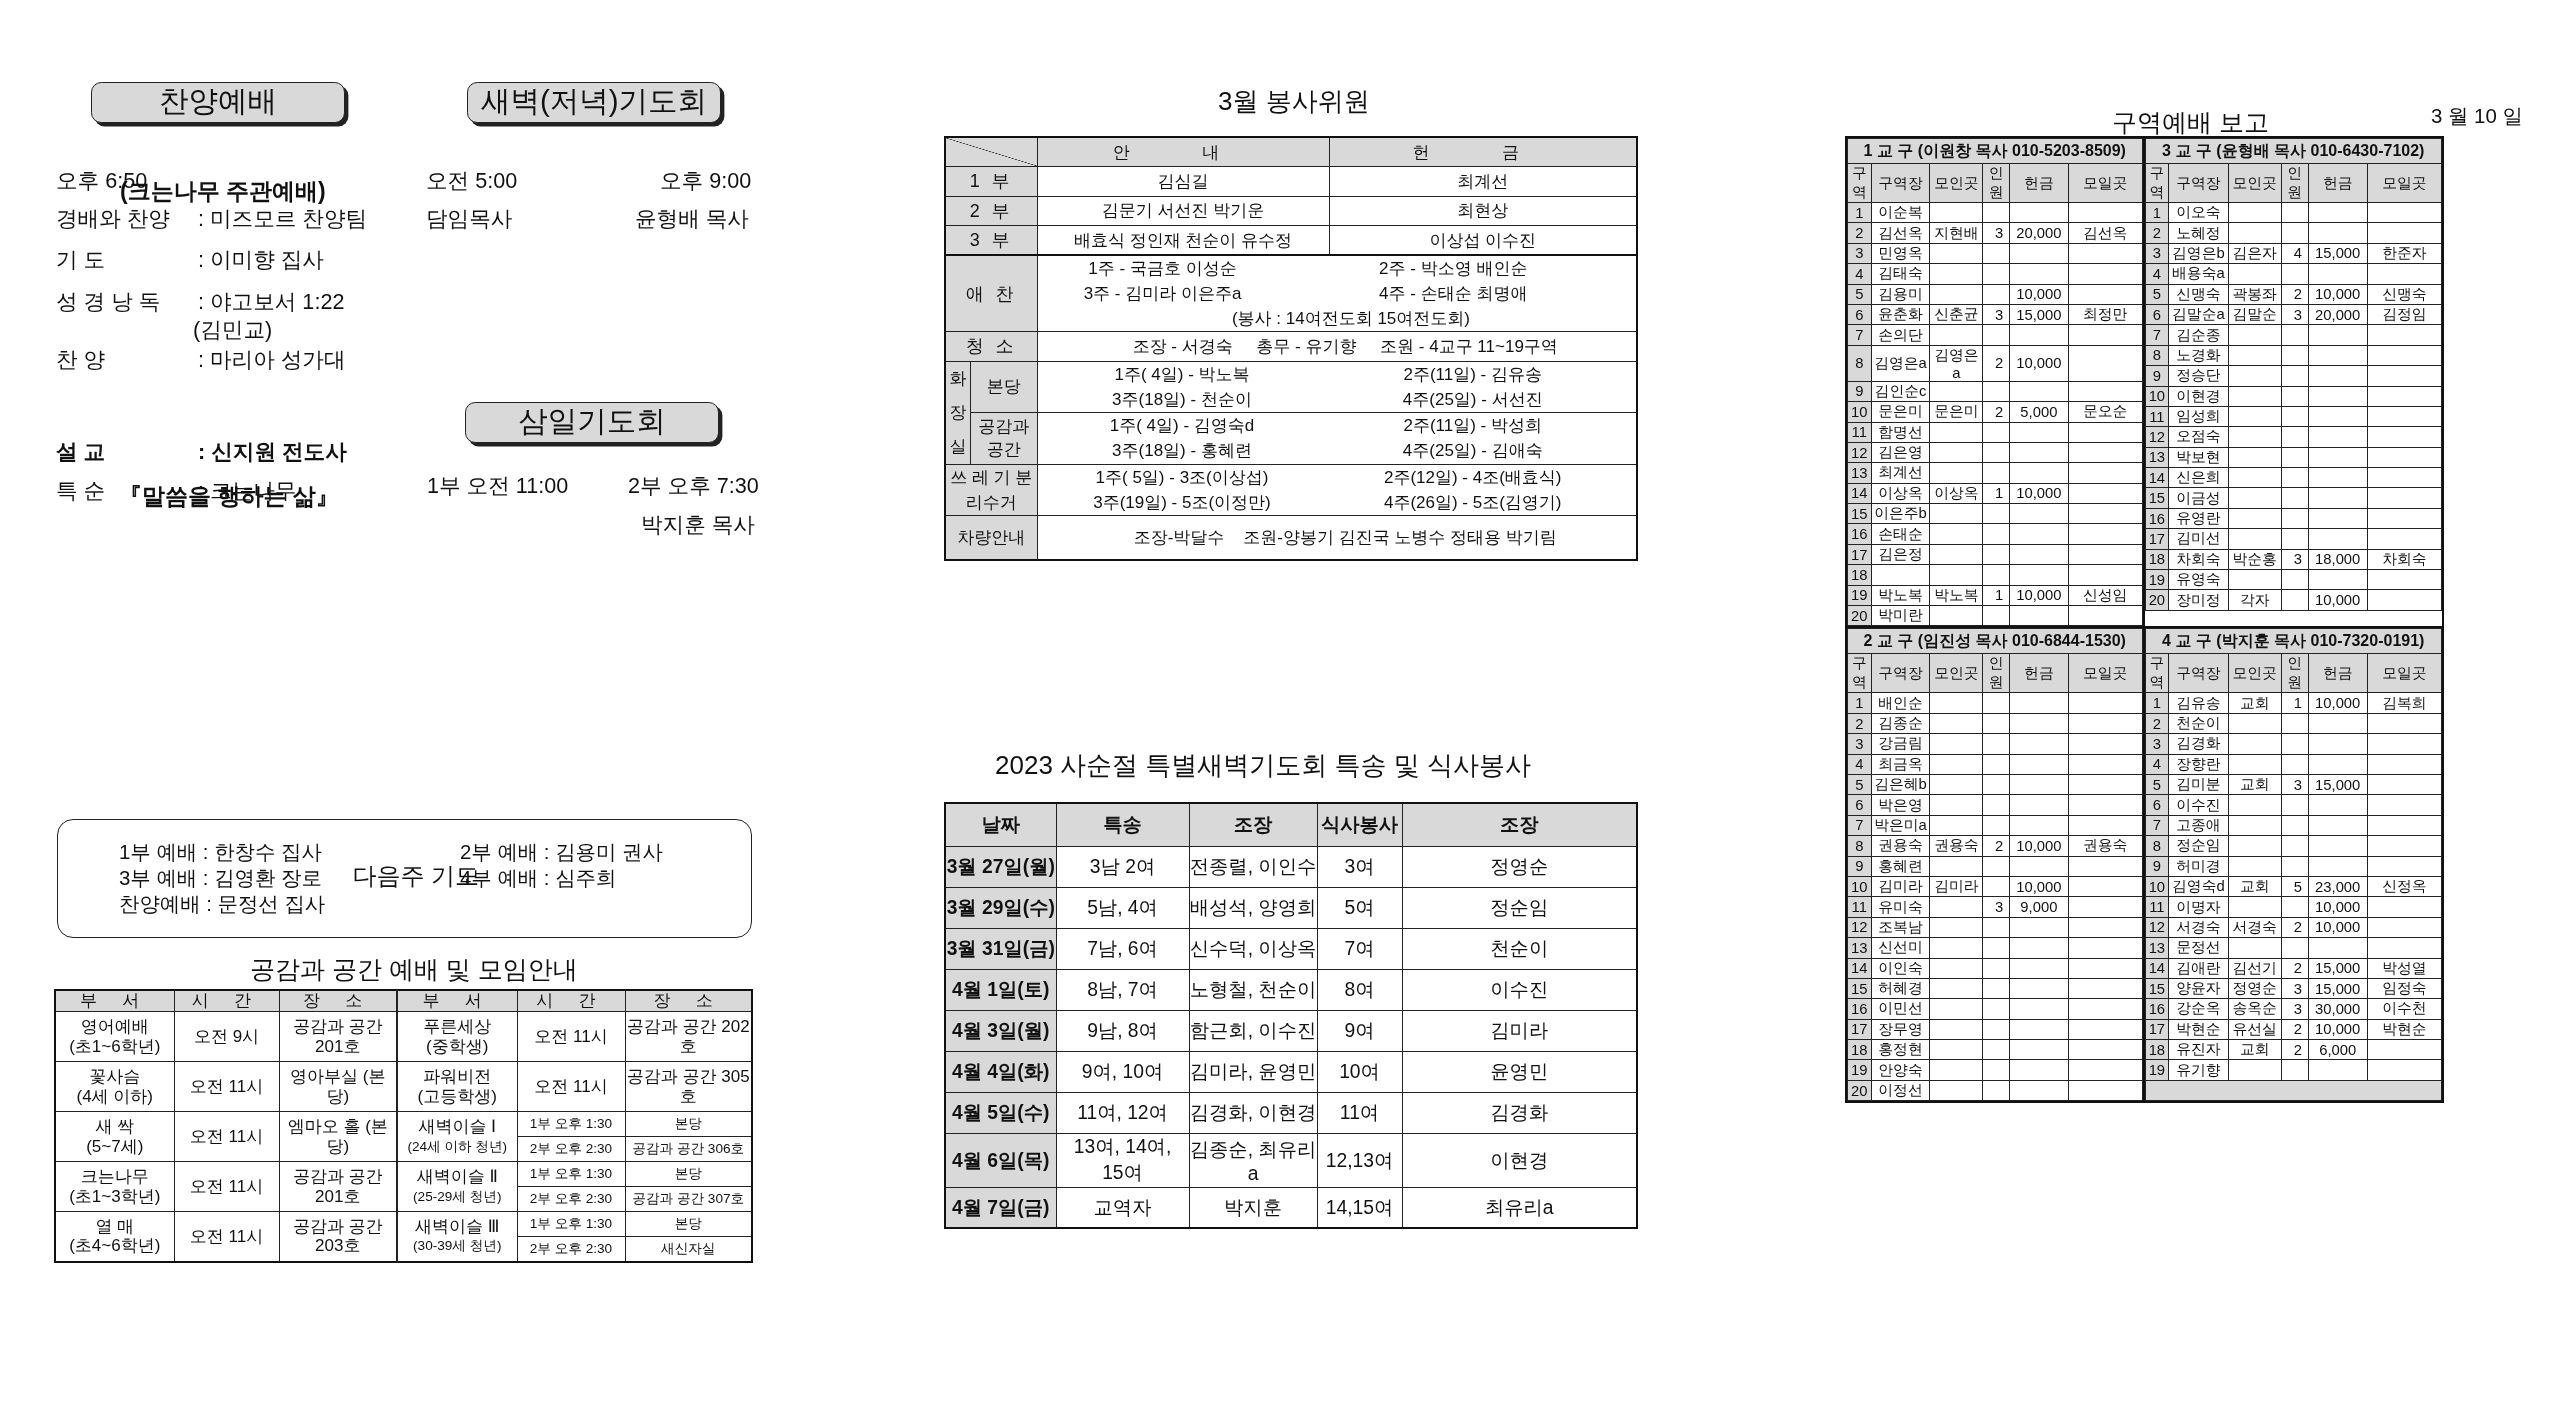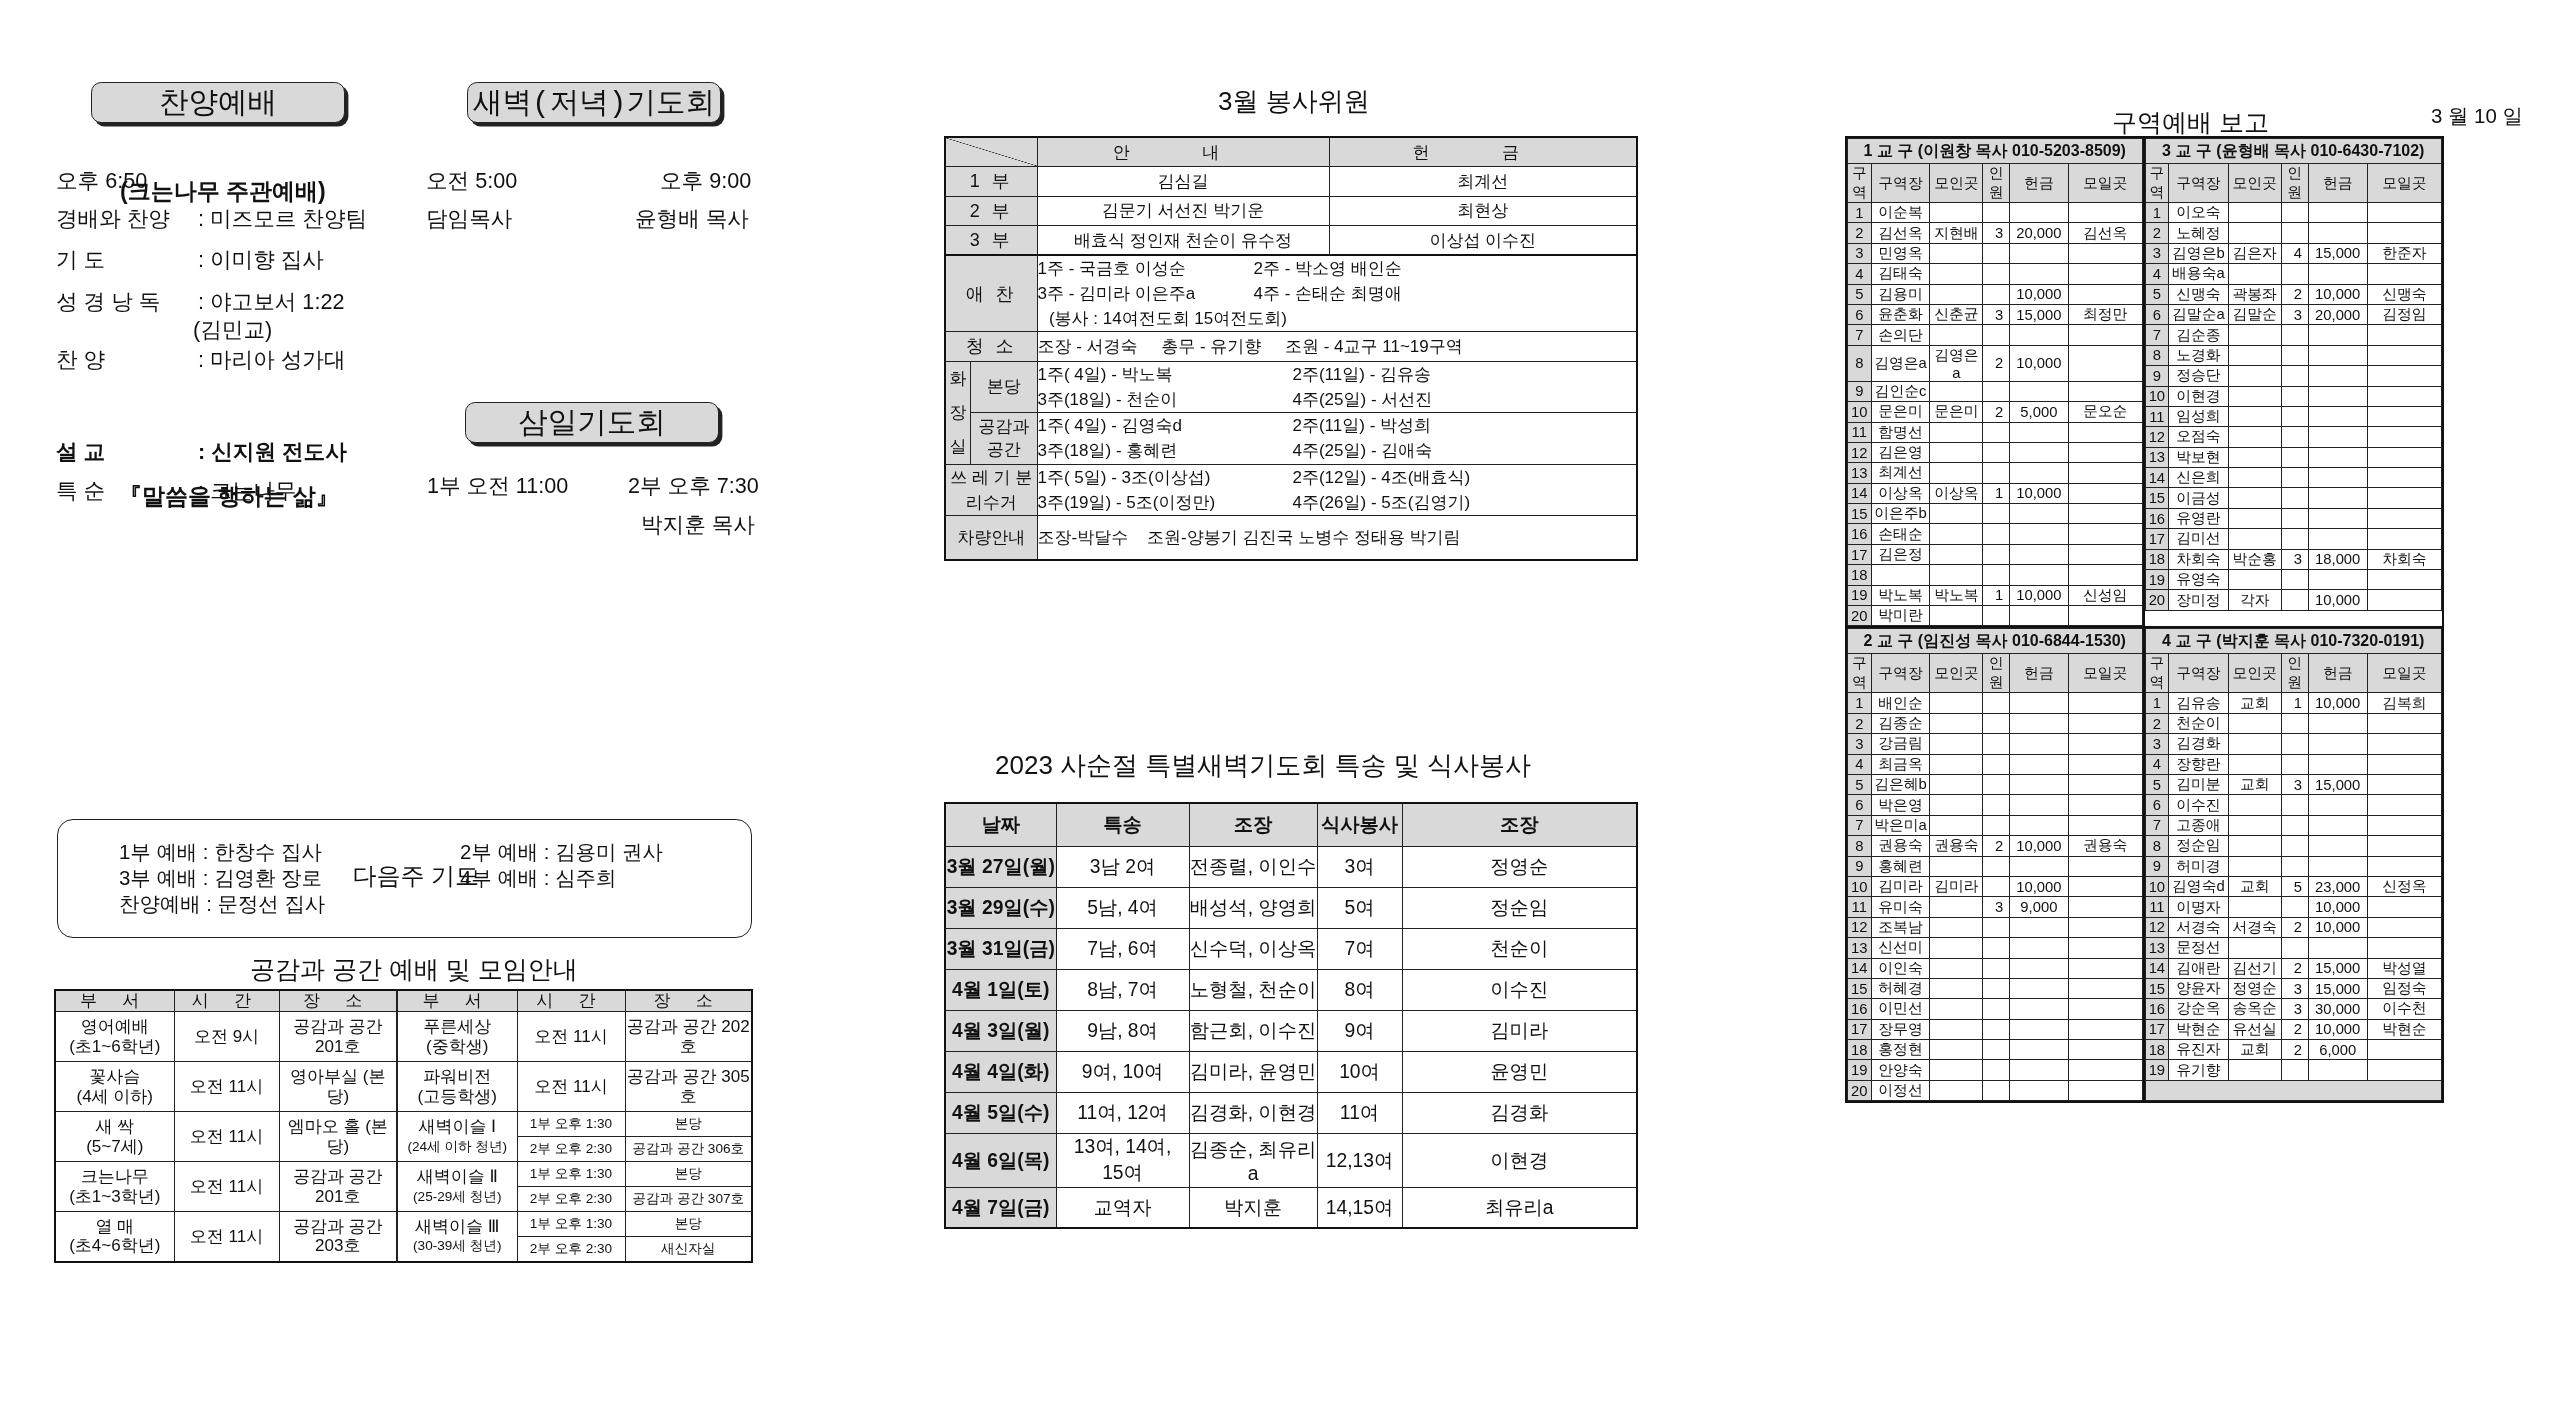--- a/index.html
+++ b/index.html
@@ -1,22 +1,22 @@
 <!DOCTYPE html>
 <html style="font-size:9px"><head>
 <meta charset="utf-8">
 <style>
   * { box-sizing: border-box; margin: 0; padding: 0; }
   html, body { width: 2576px; height: 1415px; background: #fff; overflow: hidden; }
   body { font-family: "DejaVu Sans", "Liberation Sans", sans-serif; color: #111; position: relative; }
 
   
   .pill { position: absolute; height: 41px; background: #d9d9d9; border: 1.7px solid #222; border-radius: 10.2px;
-          box-shadow: 3.4px 3.4px 0 #222; display: flex; align-items: flex-start; justify-content: center;
-          font-size: 29.5px; font-family: Liberation Mono, monospace; }
+          box-shadow: 3.4px 3.4px 0 #222; display: flex; align-items: flex-end; justify-content: center;
+          font-size: 29.5px; font-family: Liberation Sans, sans-serif; }
   .txt { position: absolute; font-size: 21.6px; font-family: "Liberation Sans", sans-serif; white-space: nowrap; }
   .bold { font-weight: bold; margin-top: 48px; }
   .lbl { display: inline-block; width: 142px; }
 
   .prayer-box { position: absolute; left: 57px; top: 819px; width: 695px; height: 119px;
                 border: 1.7px solid #222; border-radius: 16px; }
   .prayer-title { position: absolute; left: 341px; top: 828px; background: #fff; padding: 0 11.4px;
                   font-size: 24px; font-family: "Liberation Sans", sans-serif; margin-top: 32px; }
   .prayer-grid { position: absolute; left: 119px; top: 839px; font-size: 20.4px; line-height: 26px;
                  display: grid; grid-template-columns: 341px 227px; font-family: "Liberation Sans", sans-serif; }
@@ -25,21 +25,21 @@
   td, th { border: 1.1px solid #222; text-align: center; vertical-align: middle; font-weight: normal; }
   .gray { background: #d9d9d9; }
 
   .meet-table { position: absolute; left: 54px; top: 989px; width: 699px; border: 2.8px solid #111; font-size: 17px; }
   .meet-table td, .meet-table th { line-height: 19.3px; }
   .meet-table th { height: 21.6px; font-size: 17px; letter-spacing: 10.2px; }
   .meet-table .sub { font-size: 13.6px; }
 
   .serve-table { position: absolute; left: 944px; top: 136px; width: 694px; border: 2.8px solid #111; font-size: 17px; }
   .serve-table td { height: 29.5px; }
-  .serve-table .left { text-align: left; line-height: 25px; }
+  .serve-table .left { text-align: center; padding-left: 17px; line-height: 25px; }
   .serve-table .rowh { font-size: 18px; letter-spacing: 3.4px; }
 
   .lent-table { position: absolute; left: 944px; top: 802px; width: 694px; border: 2.8px solid #111; font-size: 19.3px; }
   .lent-table th { height: 43px; font-weight: bold; background: #d9d9d9; }
   .lent-table td { height: 41px; }
   .lent-table td.date { font-weight: bold; background: #d9d9d9; }
 
   .dist-wrap { position: absolute; left: 1845px; top: 136px; width: 599px; border: 2.8px solid #111; display: grid;
                grid-template-columns: 1fr 1fr; }
   .dist-table { width: 100%; font-size: 14.8px; }

